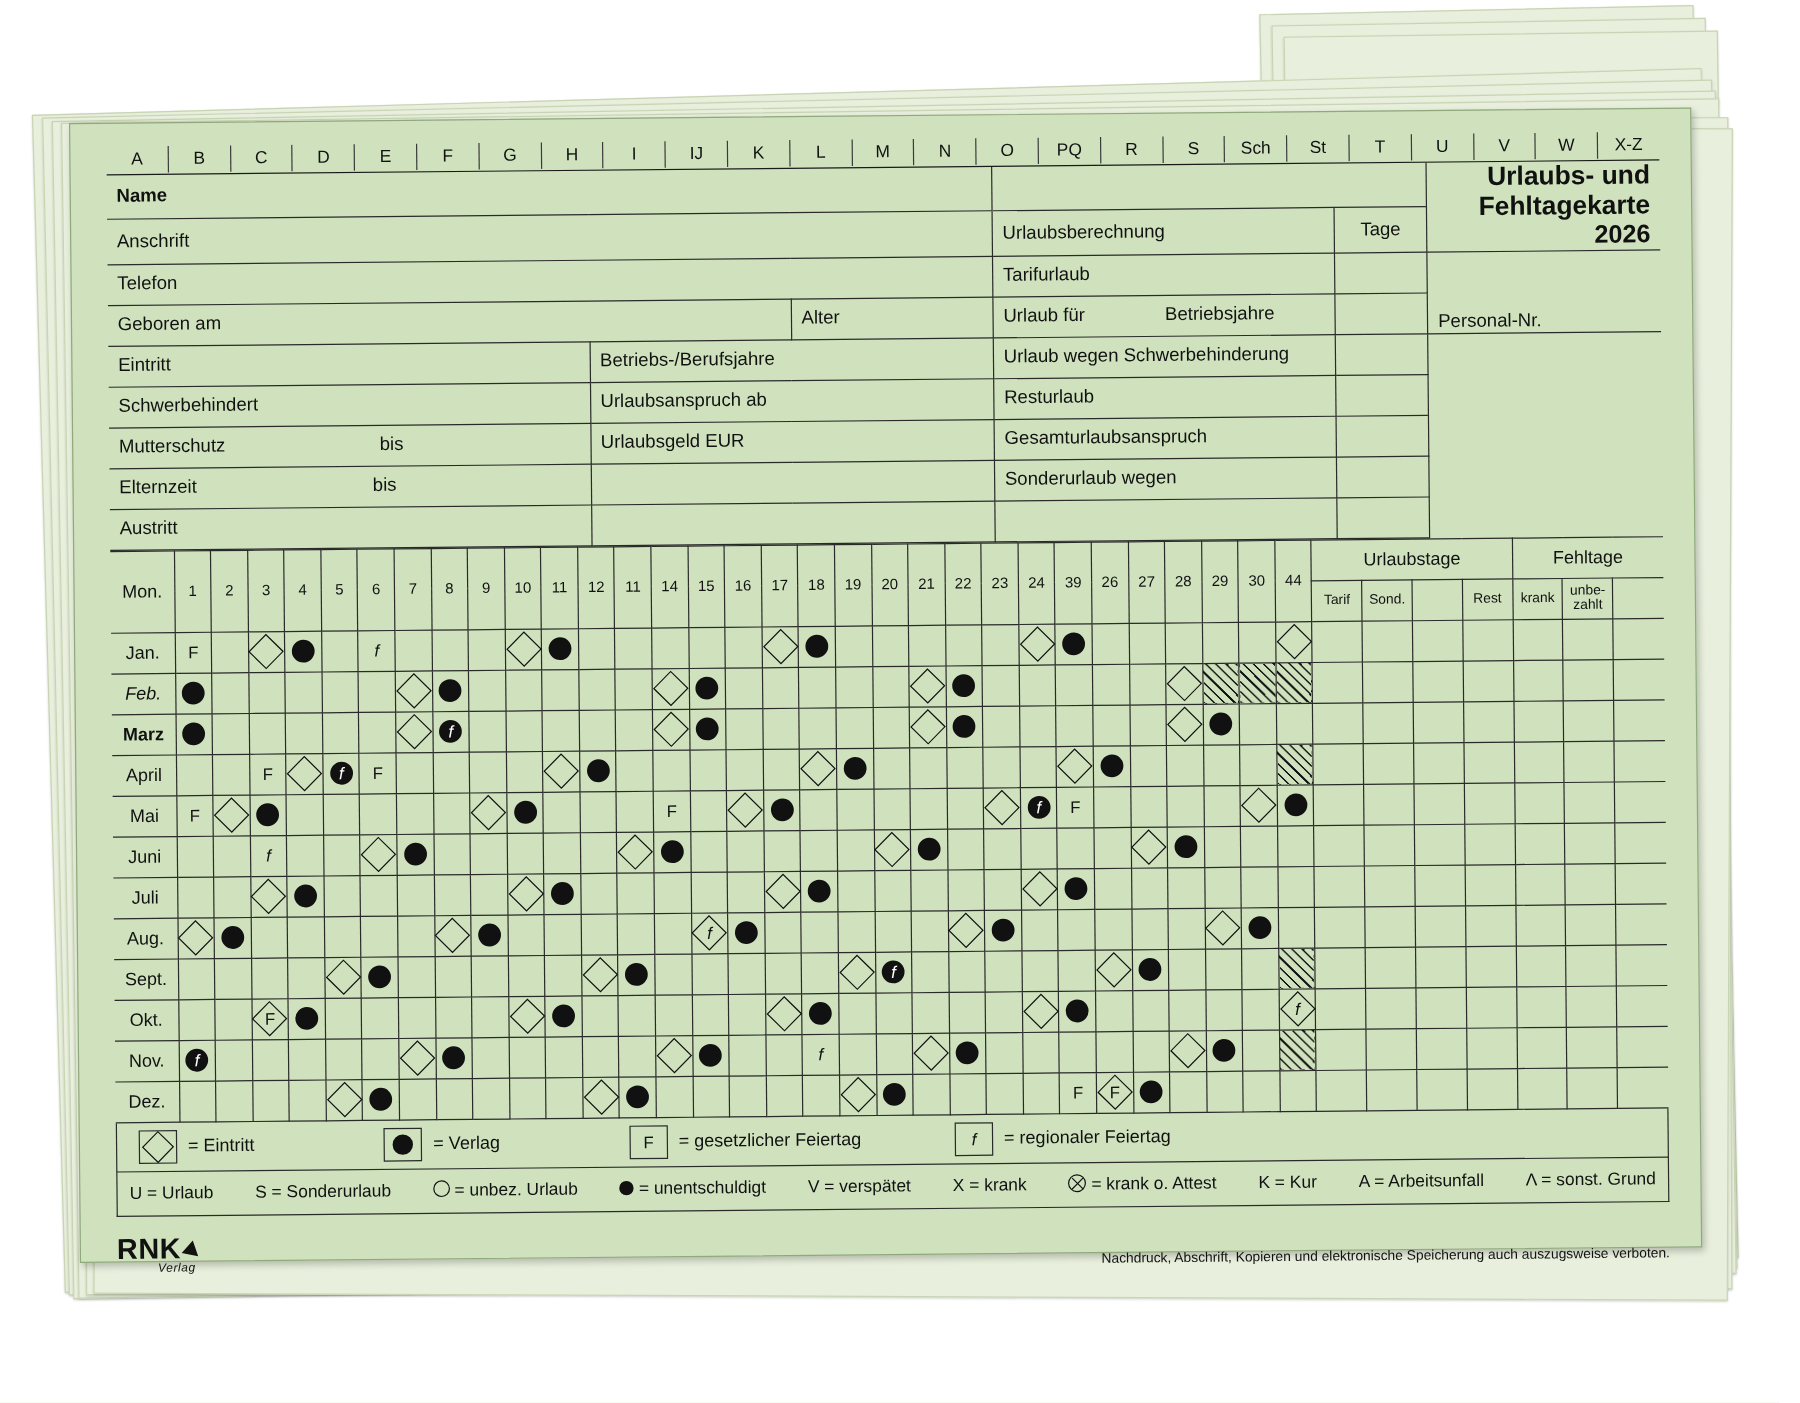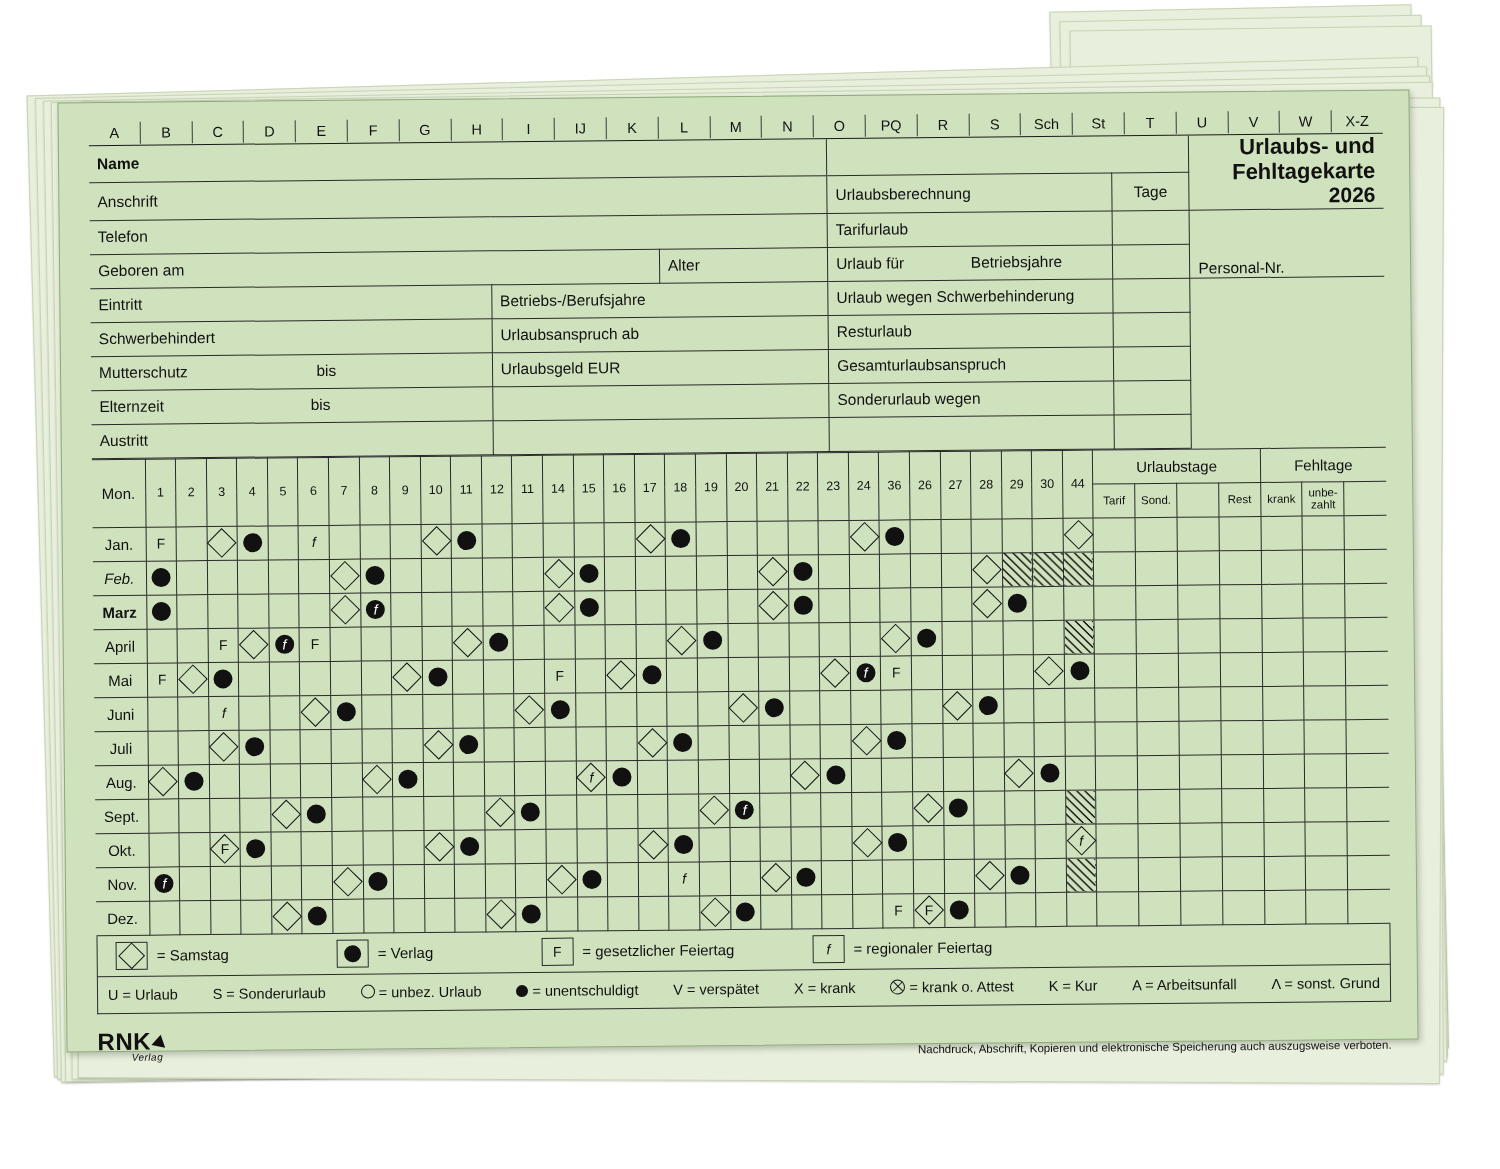--- a/index.html
+++ b/index.html
@@ -279,21 +279,21 @@
           <td rowspan="2" class="daynum">15</td>
           <td rowspan="2" class="daynum">16</td>
           <td rowspan="2" class="daynum">17</td>
           <td rowspan="2" class="daynum">18</td>
           <td rowspan="2" class="daynum">19</td>
           <td rowspan="2" class="daynum">20</td>
           <td rowspan="2" class="daynum">21</td>
           <td rowspan="2" class="daynum">22</td>
           <td rowspan="2" class="daynum">23</td>
           <td rowspan="2" class="daynum">24</td>
-          <td rowspan="2" class="daynum">36</td>
+          <td rowspan="2" class="daynum">39</td>
           <td rowspan="2" class="daynum">26</td>
           <td rowspan="2" class="daynum">27</td>
           <td rowspan="2" class="daynum">28</td>
           <td rowspan="2" class="daynum">29</td>
           <td rowspan="2" class="daynum">30</td>
           <td rowspan="2" class="daynum">44</td>
           <td colspan="4" class="hdrlab">Urlaubstage</td>
           <td colspan="3" class="hdrlab" style="border-right:none;">Fehltage</td>
         </tr>
         <tr>
@@ -1003,21 +1003,21 @@
           <td style="border-right:none;"></td>
         </tr>
       </tbody>
         </table>
 
       <div class="legend">
         <div class="seg">
           <span class="box">
               <span class="m diamond"></span>
             </span>
-          <span>= Samstag</span>
+          <span>= Eintritt</span>
         </div>
         <div class="seg" style="padding-left:90px;">
           <span class="box">
               <span class="m dot"></span>
             </span>
           <span>= Verlag</span>
         </div>
         <div class="seg" style="padding-left:90px;">
           <span class="box">
               <span class="m lettF">F</span>

